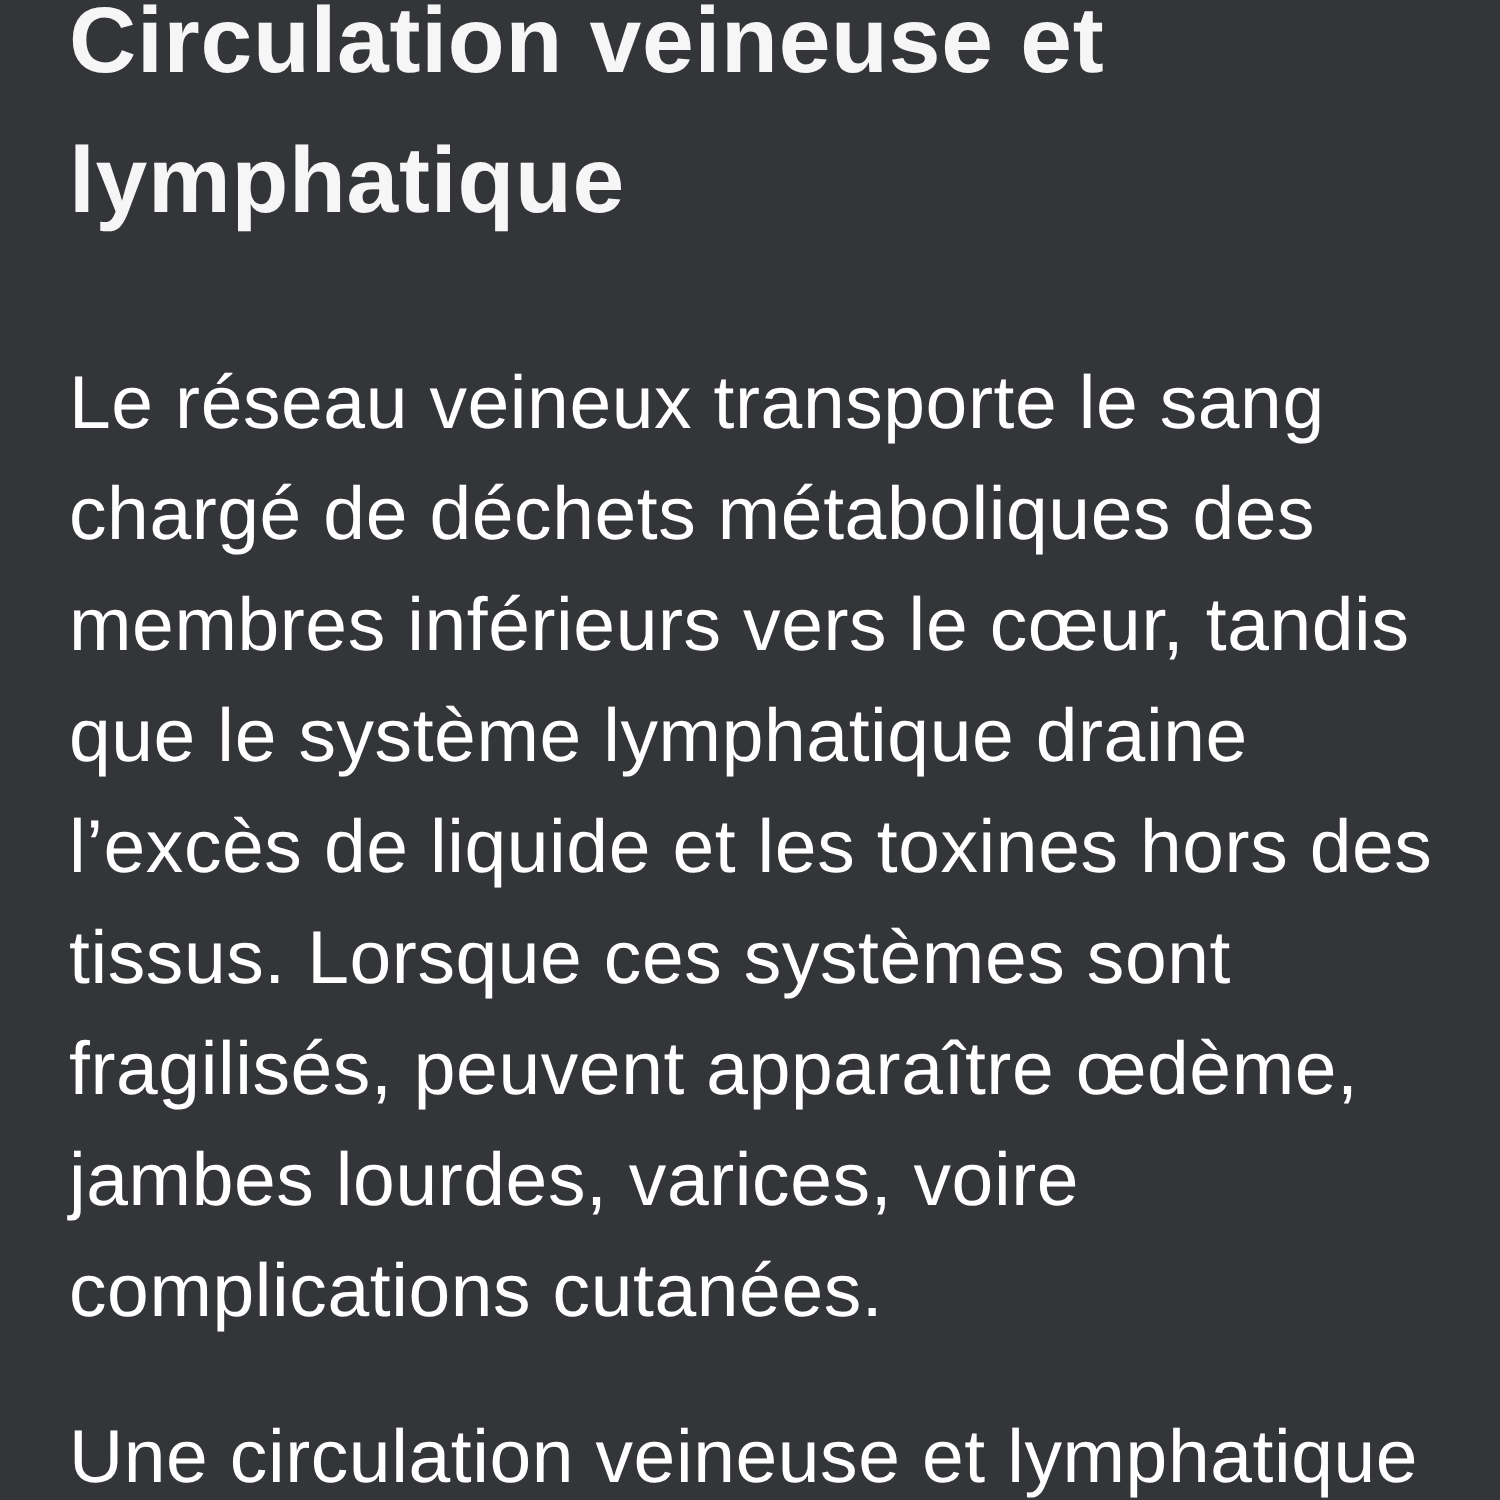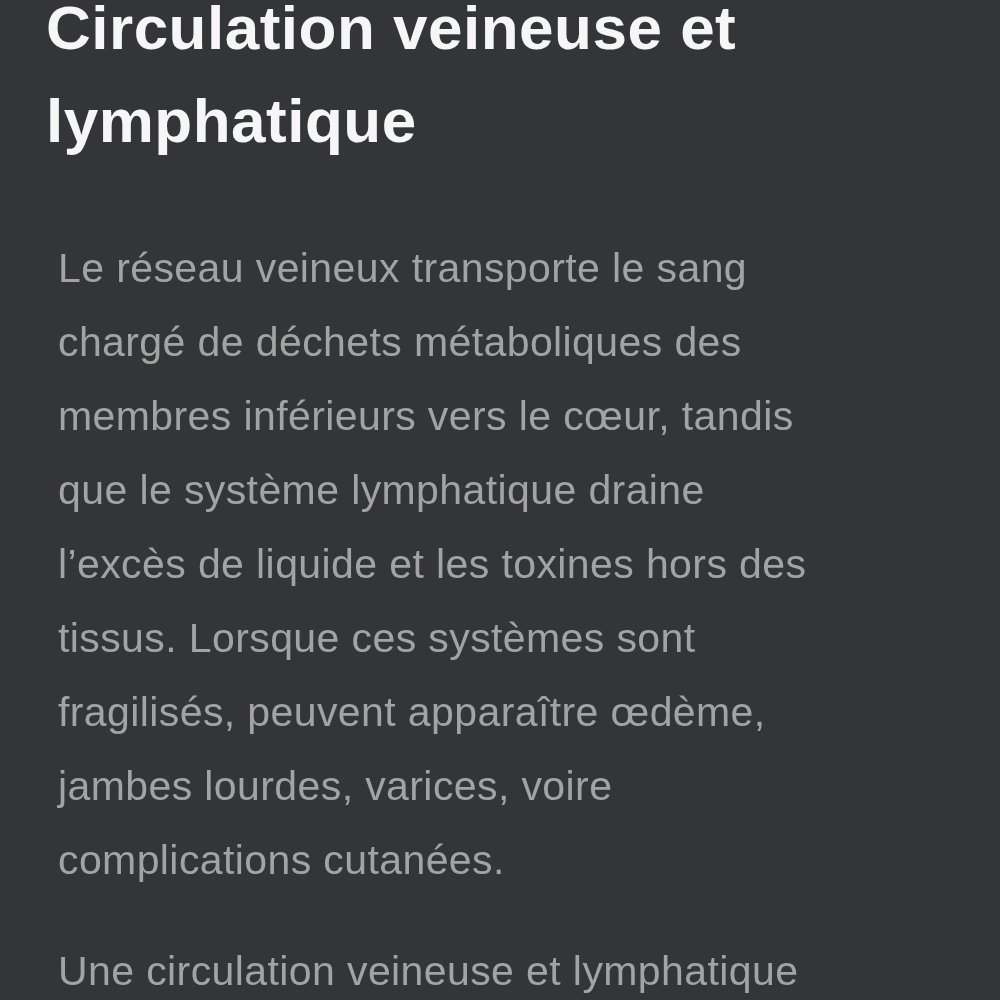--- a/index.html
+++ b/index.html
@@ -26,26 +26,26 @@
     font-weight: 700;
     font-size: 62px;
     line-height: 93px;
     letter-spacing: 0.5px;
     color: #f6f6f6;
     white-space: pre-line;
   }
   .body-paragraph {
     font-family: "Liberation Sans", sans-serif;
     font-weight: 400;
-    font-size: 41px;
+    font-size: 50px;
     line-height: 74px;
     letter-spacing: 0.4px;
-    color: #a3a3a3;
+    color: #ffffff;
     white-space: pre-line;
-    margin: 12px;
+    margin: 0;
   }
   .body-paragraph.first {
     margin-top: 64px;
   }
   .body-paragraph.second {
     margin-top: 37px;
   }
 </style>
 </head>
 <body>

